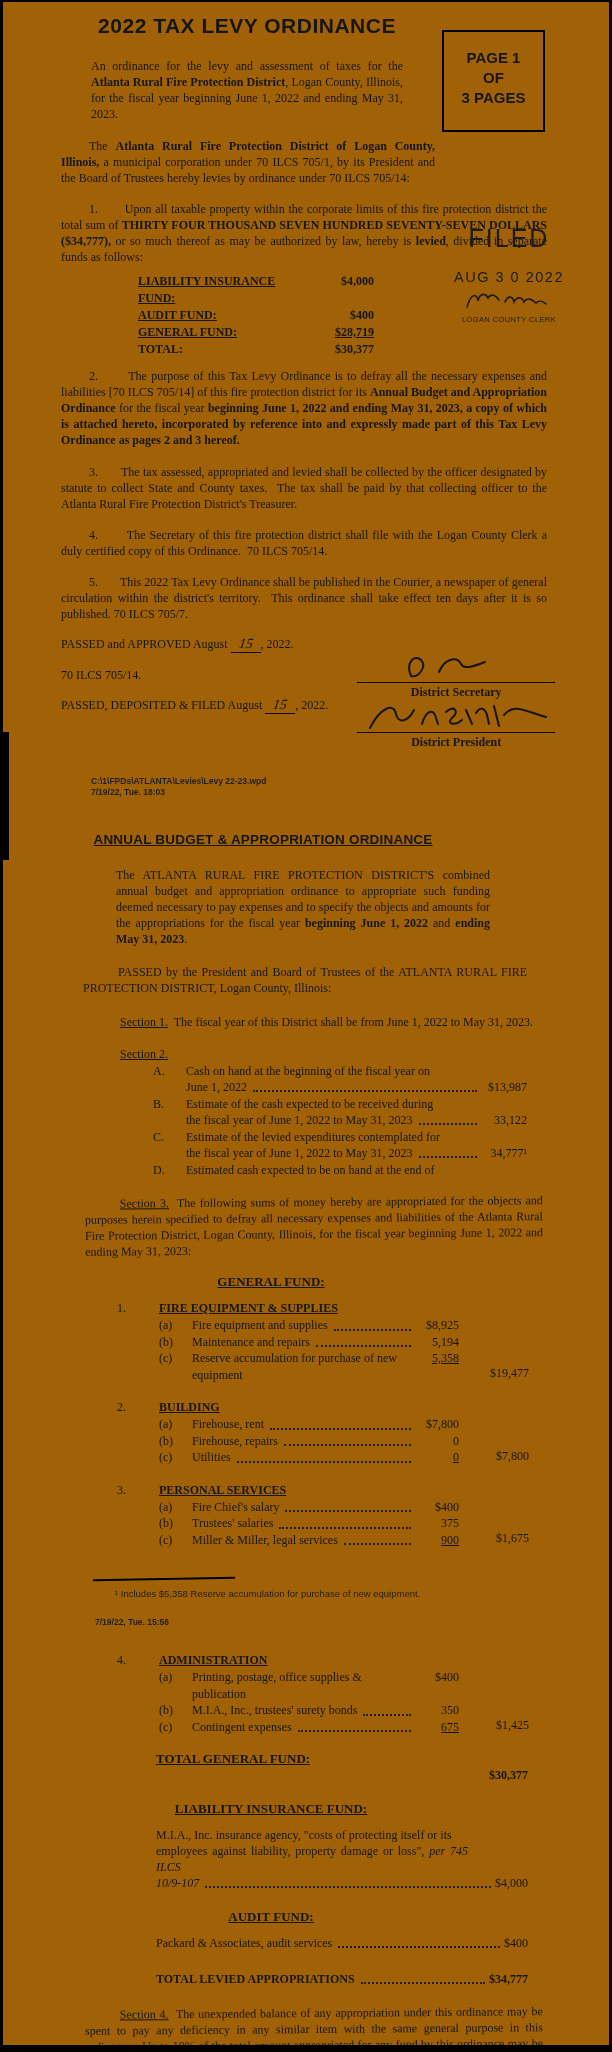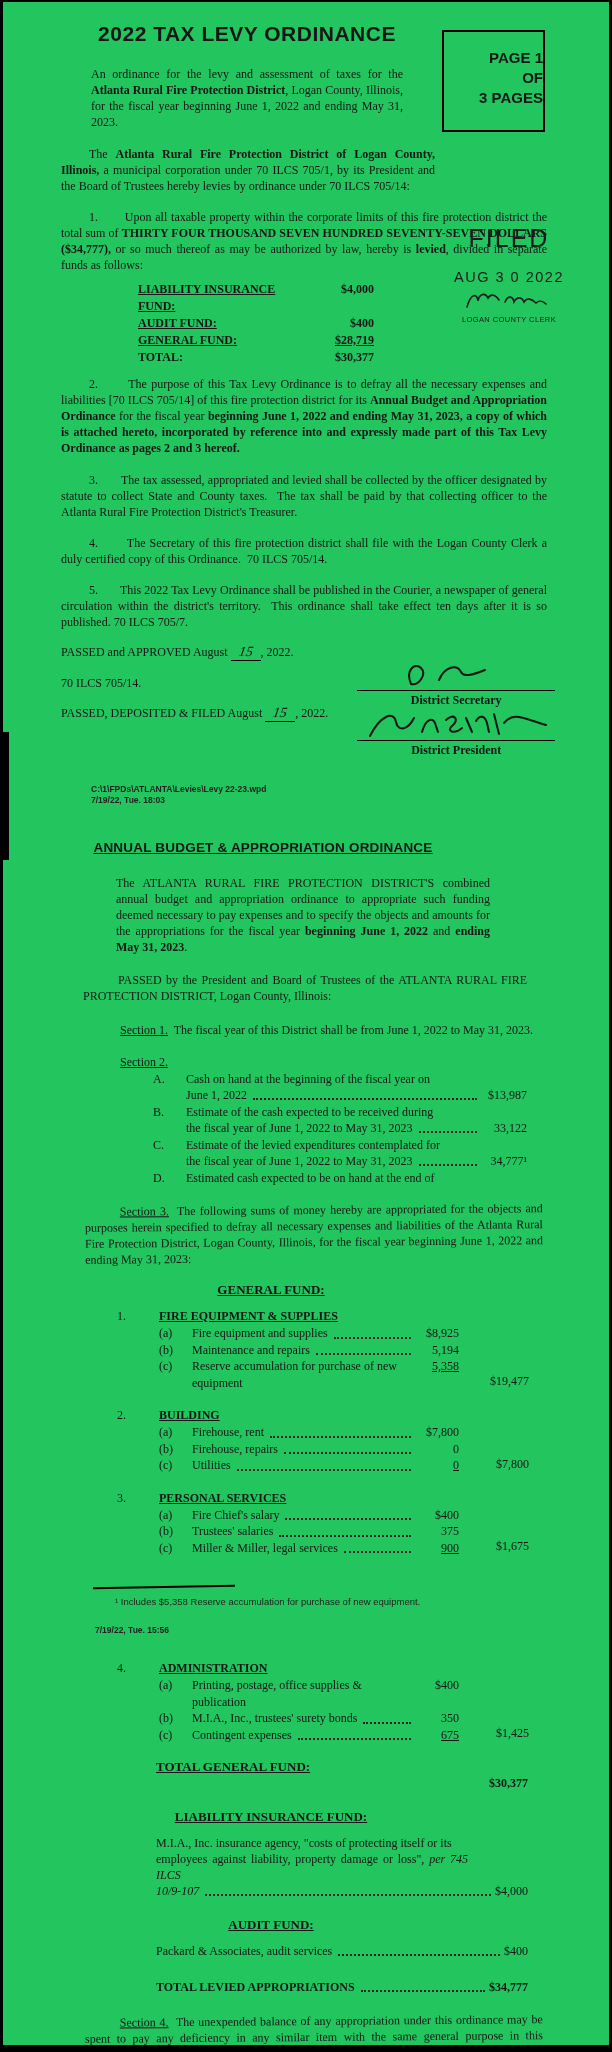--- a/index.html
+++ b/index.html
@@ -1,31 +1,31 @@
 <!DOCTYPE html>
 <html><head>
 <meta charset="utf-8">
 <style>
   html,body{margin:0;padding:0;background:#555;}
   .sheet{position:relative;width:612px;height:2052px;background:#000;margin:0 auto;
          font-family:"Liberation Serif","DejaVu Serif",serif;color:#161616;}
-  .page{position:absolute;left:3px;top:2px;right:3px;bottom:7px;background:#22c55e;
-        overflow:hidden;padding:20px 54px 0 58px;box-sizing:border-box;}
+  .page{position:absolute;left:3px;top:2px;right:3px;bottom:7px;background:#a16207;
+        overflow:hidden;padding:12px 54px 0 58px;box-sizing:border-box;}
   .edge-blot{position:absolute;left:0;top:732px;width:9px;height:128px;background:#000;}
 
   .b{font-weight:bold;}
   .i{font-style:italic;}
   .u{text-decoration:underline;}
   p{margin:0;}
 
   
   .title{width:372px;text-align:center;font-family:"Liberation Sans",sans-serif;
          font-weight:bold;font-size:21px;letter-spacing:.5px;margin-bottom:20px;}
   .pagebox{position:absolute;left:439px;top:28px;width:103px;height:102px;border:2.5px solid #000;
-           box-sizing:border-box;text-align:right;font-family:"Liberation Sans",sans-serif;
+           box-sizing:border-box;text-align:center;font-family:"Liberation Sans",sans-serif;
            font-weight:bold;font-size:15px;line-height:20px;padding-top:16px;}
   .body12{font-size:12px;line-height:16px;}
   .p-intro{margin-left:30px;width:312px;text-align:justify;margin-bottom:16px;}
   .p-district{width:374px;text-align:justify;text-indent:28px;margin-bottom:15px;}
   .numpara{width:486px;text-align:justify;text-indent:28px;}
   .fundtable{margin:8px 0 10px 77px;width:236px;font-weight:bold;}
   .fundrow{display:flex;line-height:17px;}
   .fundrow .flabel{width:174px;text-decoration:underline;}
   .fundrow .fval{flex:1;text-align:right;}
   .fundrow.total .flabel{text-decoration:none;}

